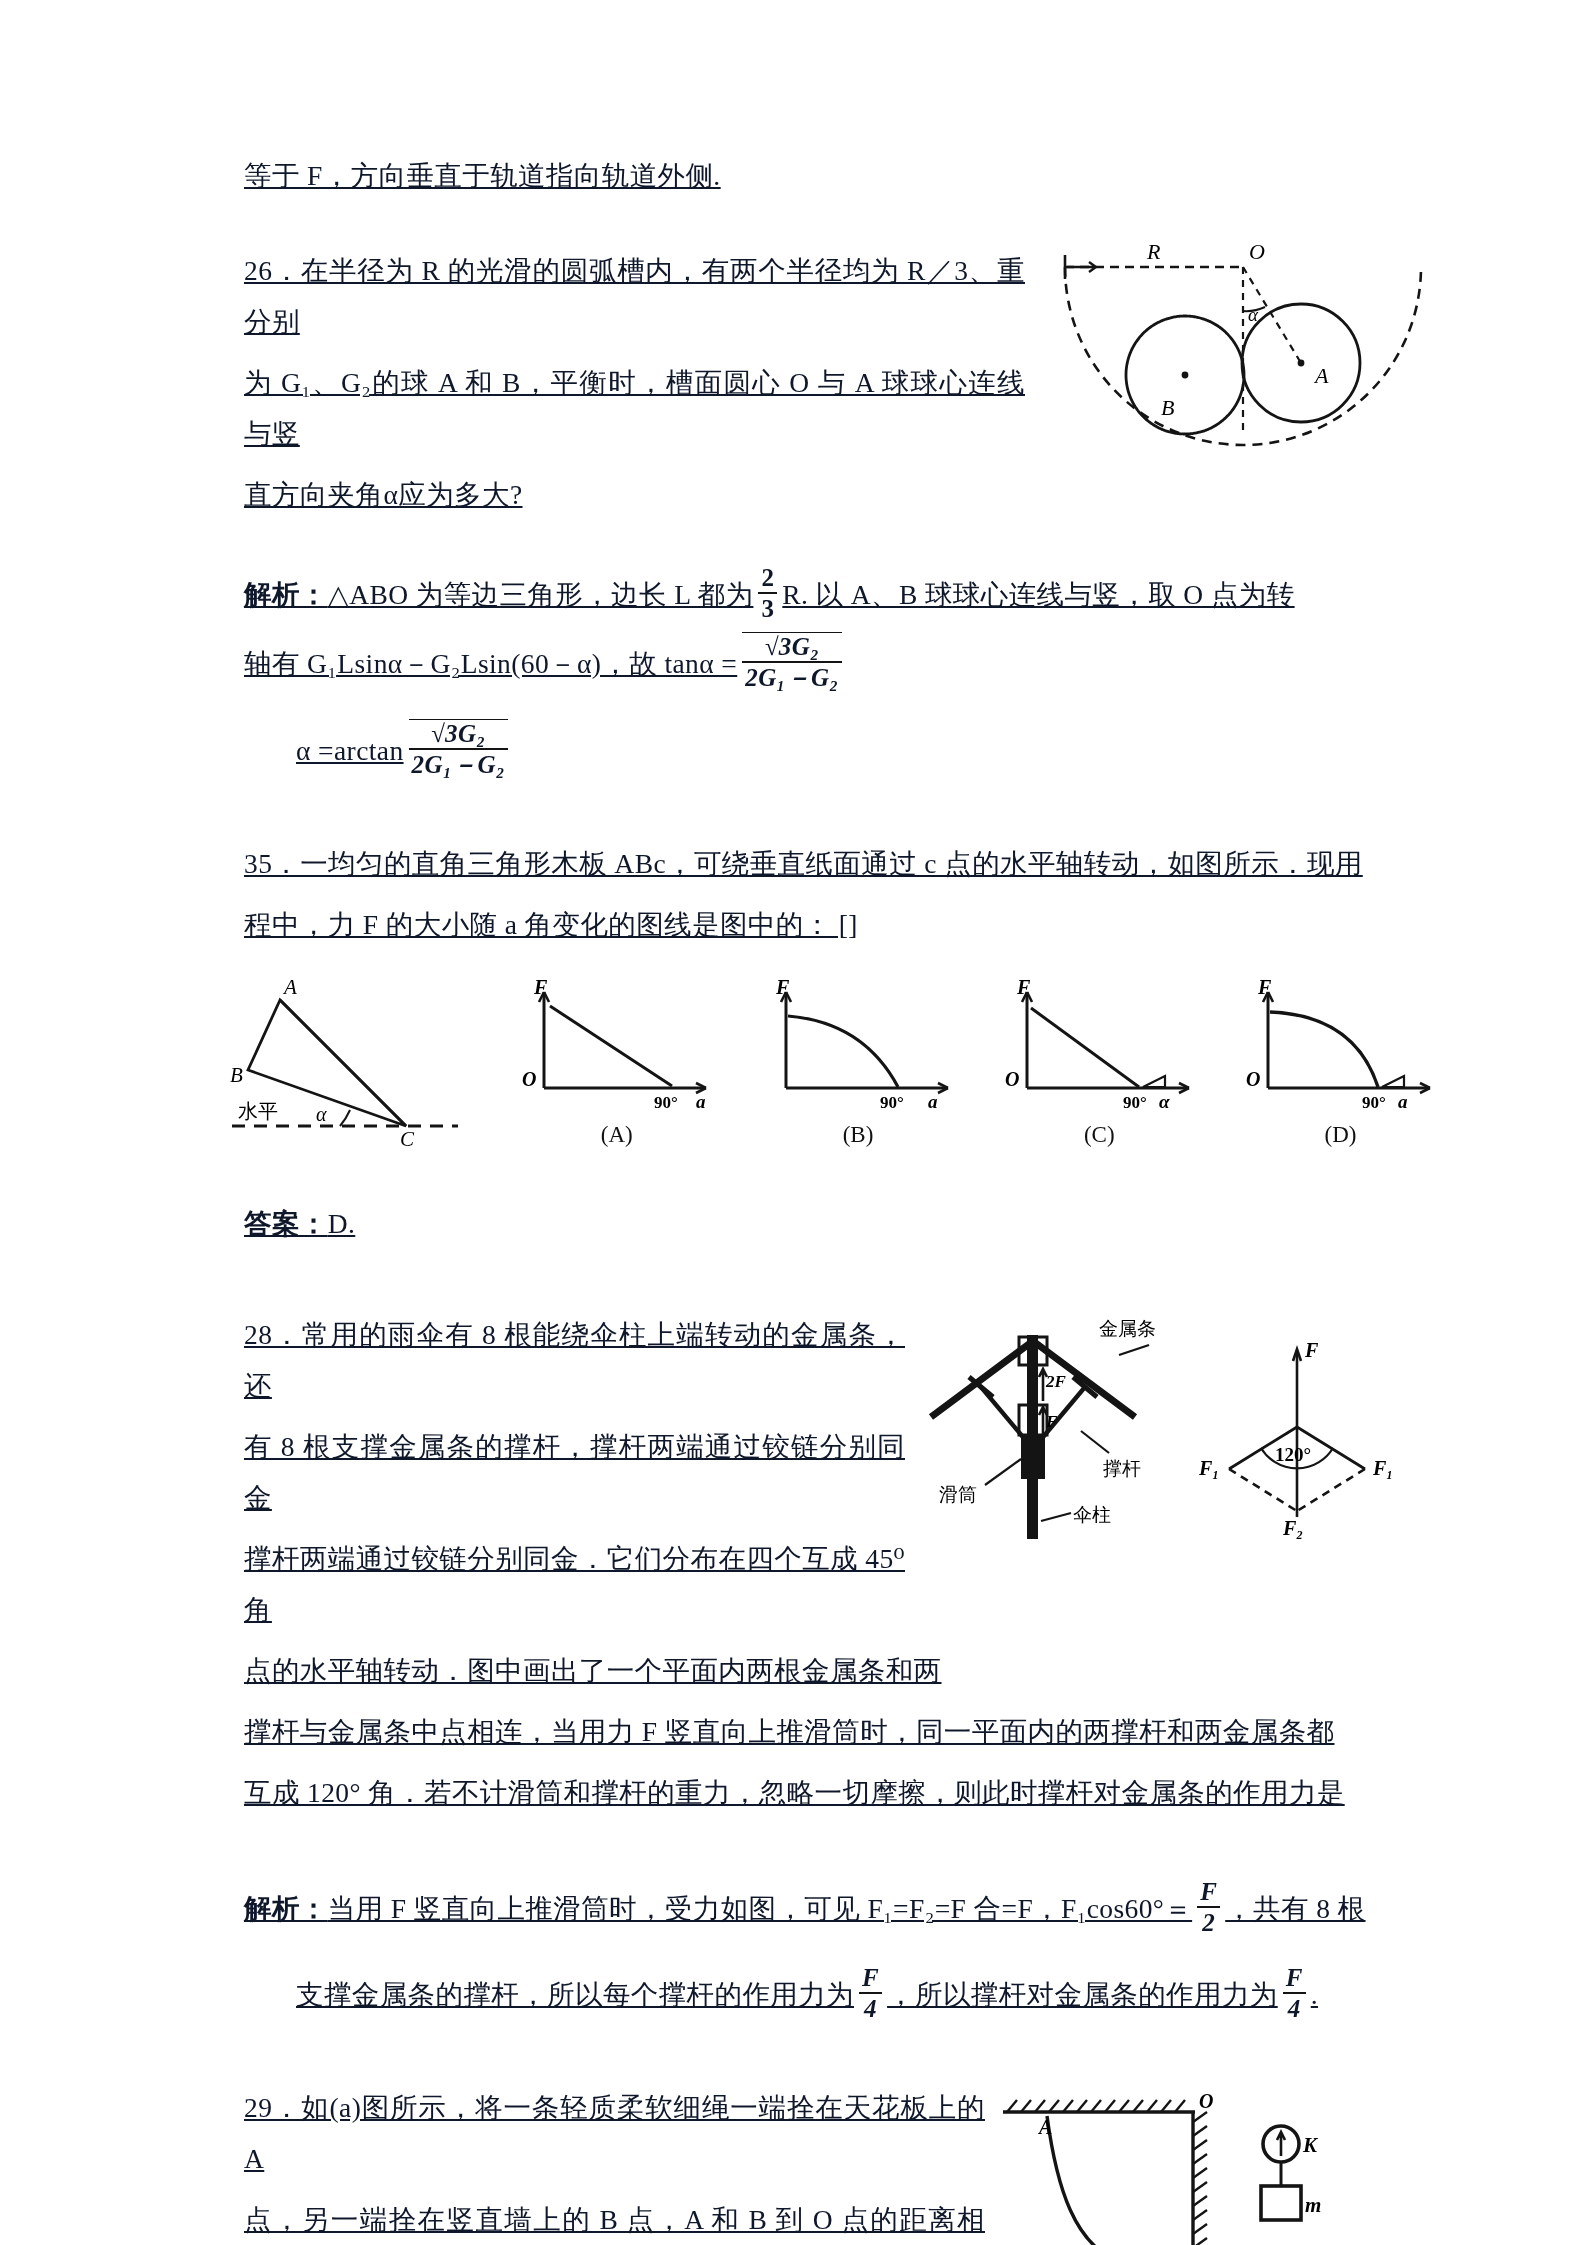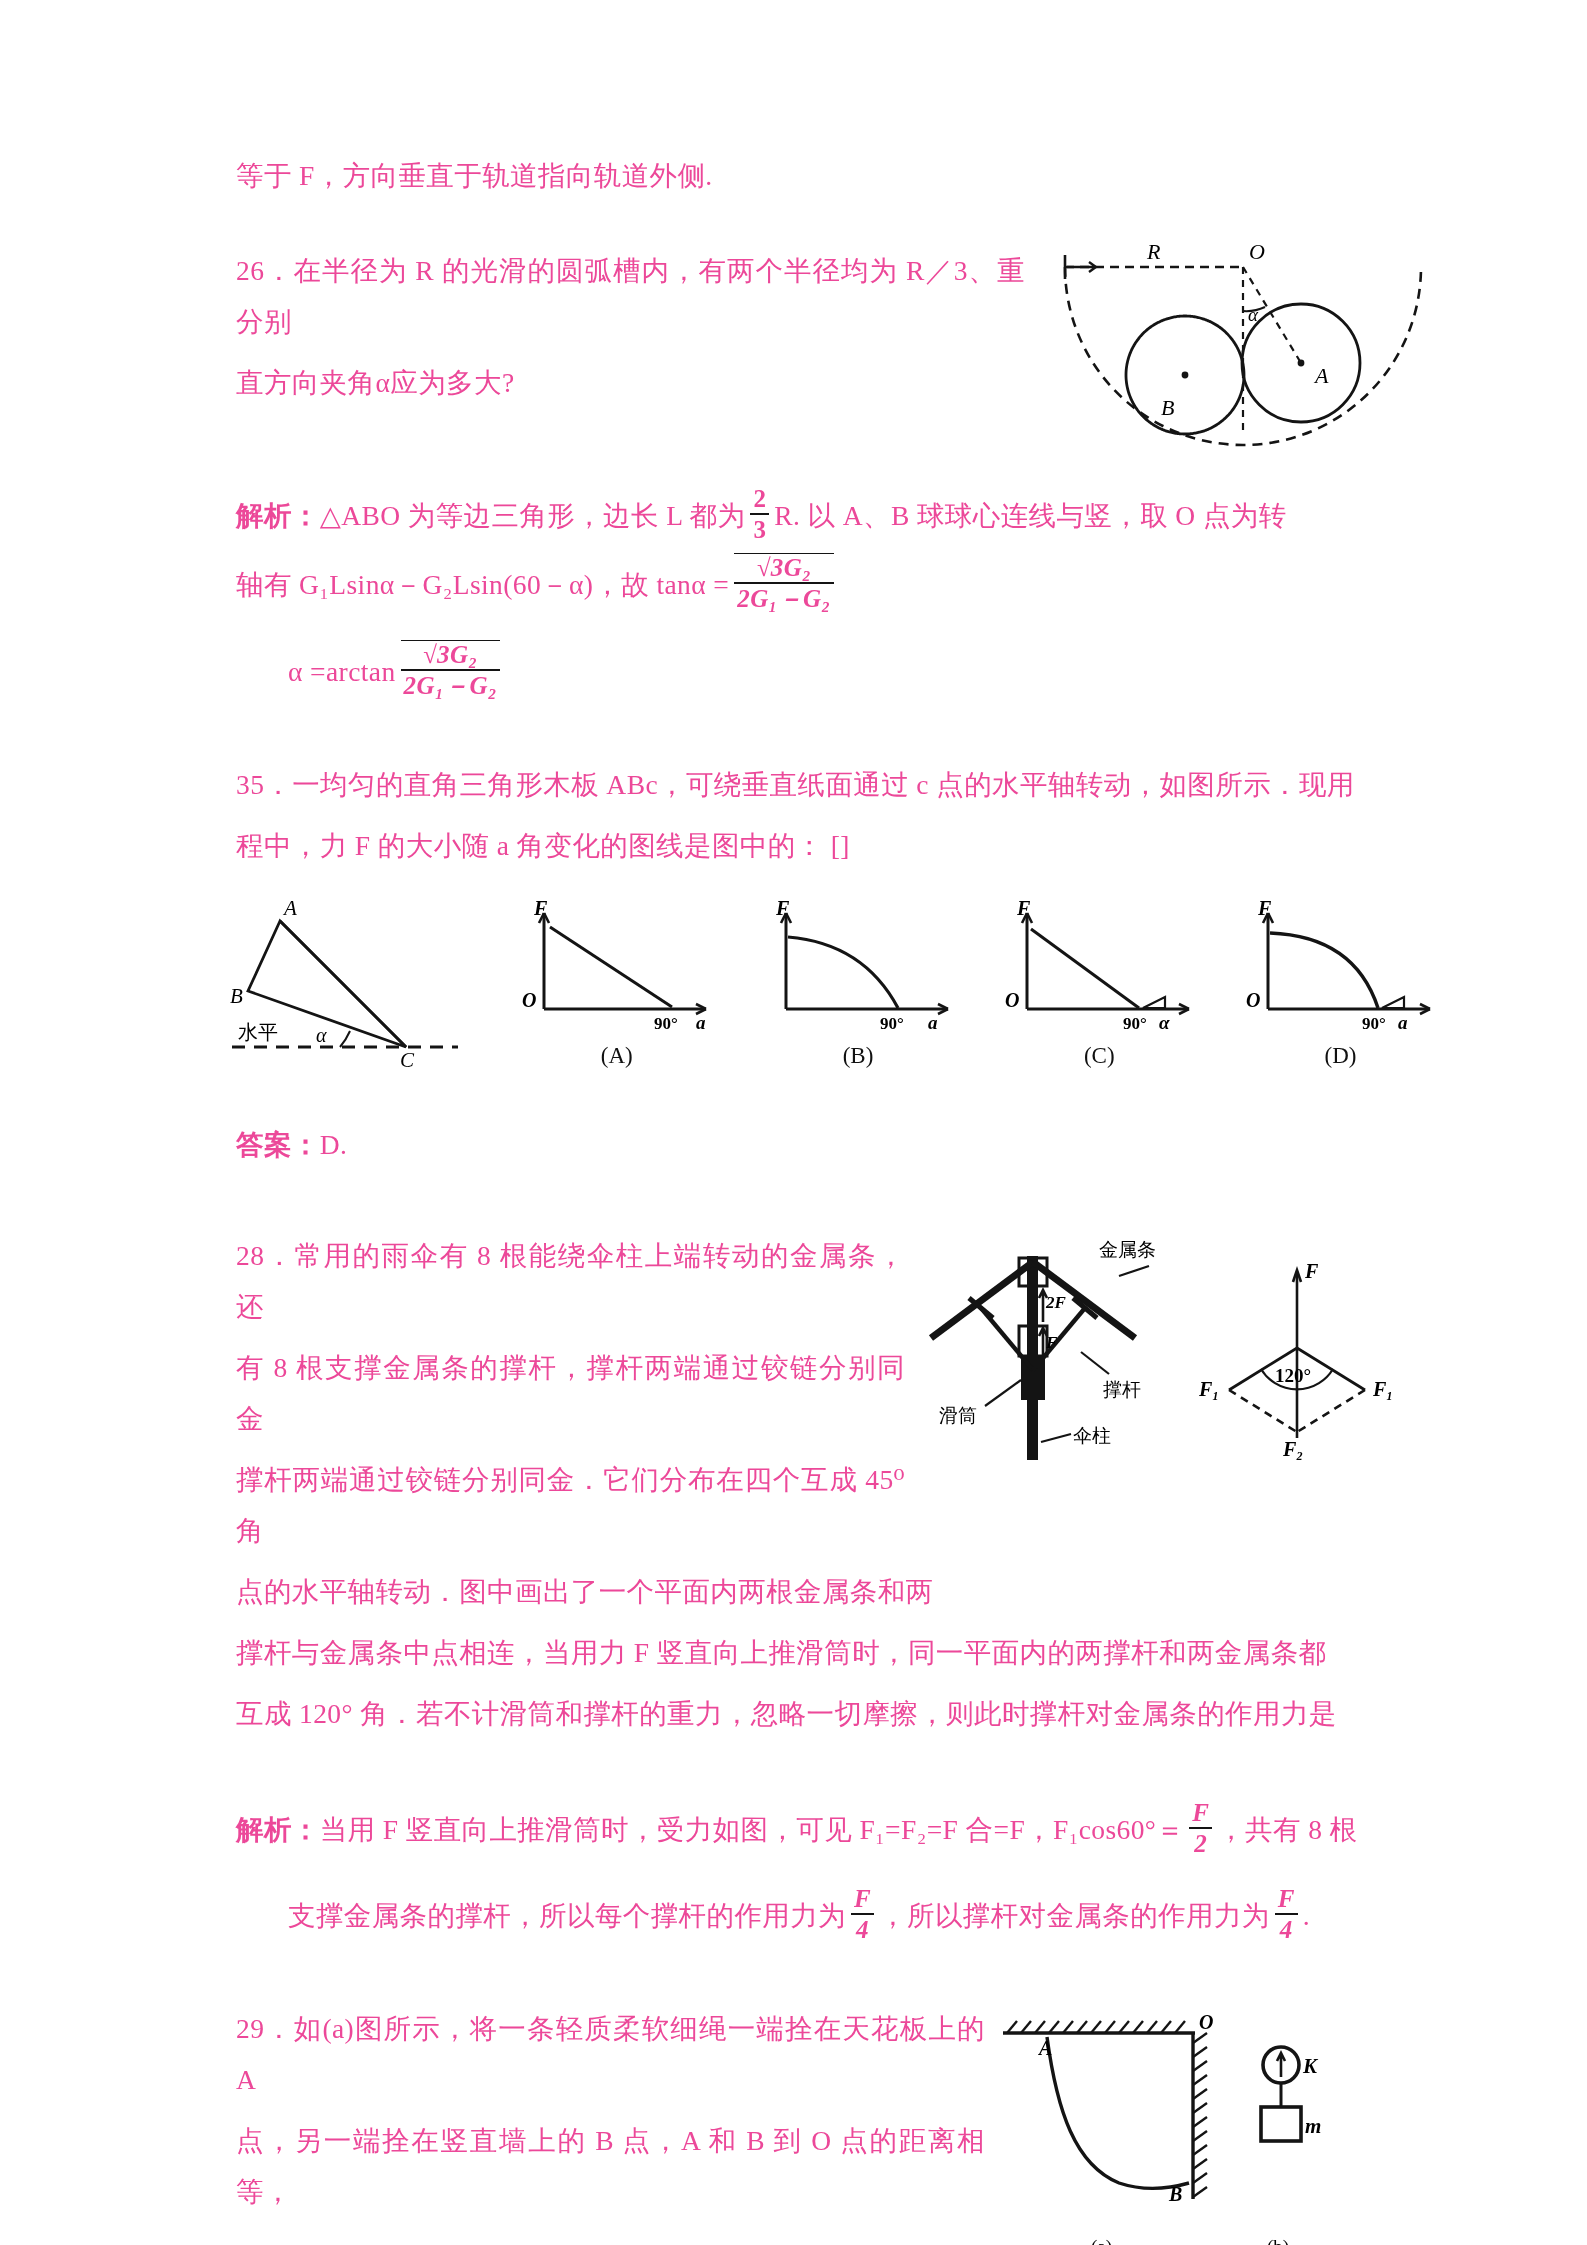--- a/index.html
+++ b/index.html
@@ -23,22 +23,23 @@
     position: absolute;
     left: 228px;
     top: 150px;
     width: 1215px;
   }
   .para {
     font-size: 27.5px;
     line-height: 51px;
     letter-spacing: 0.4px;
     text-align: justify;
-    margin: 0 0 10px 8px;
-    color: #ec4899;
+    margin: 0 0 10px 16px;
+    color: #0f172a;
+    text-decoration: underline;
   }
   .para .lbl {
     font-weight: bold;
   }
   .blk-gap-sm { height: 18px; }
   .blk-gap-md { height: 34px; }
   .blk-gap-lg { height: 50px; }
 
   
   .frac {
@@ -120,20 +121,21 @@
 
           <text x="104" y="14" font-size="22" font-style="italic" font-family="Liberation Serif, serif">R</text>
           <text x="206" y="14" font-size="22" font-style="italic" font-family="Liberation Serif, serif">O</text>
           <text x="205" y="76" font-size="19" font-style="italic" font-family="Liberation Serif, serif">α</text>
           <text x="272" y="138" font-size="22" font-style="italic" font-family="Liberation Serif, serif">A</text>
           <text x="118" y="170" font-size="22" font-style="italic" font-family="Liberation Serif, serif">B</text>
         </svg>
       </div>
 
       <p class="para">26．在半径为 R 的光滑的圆弧槽内，有两个半径均为 R／3、重分别</p>
+      <p class="para">为 G₁、G₂的球 A 和 B，平衡时，槽面圆心 O 与 A 球球心连线与竖</p>
       <p class="para">直方向夹角α应为多大?</p>
     </div>
 
     <div class="blk-gap-md"></div>
 
     <p class="para">
       <span class="lbl">解析：</span><span>△ABO 为等边三角形，边长 L 都为</span><span class="frac"><span class="num">2</span><span class="den">3</span></span><span>R. 以 A、B 球球心连线与竖，取 O 点为转</span>
     </p>
 
     <p class="para">

